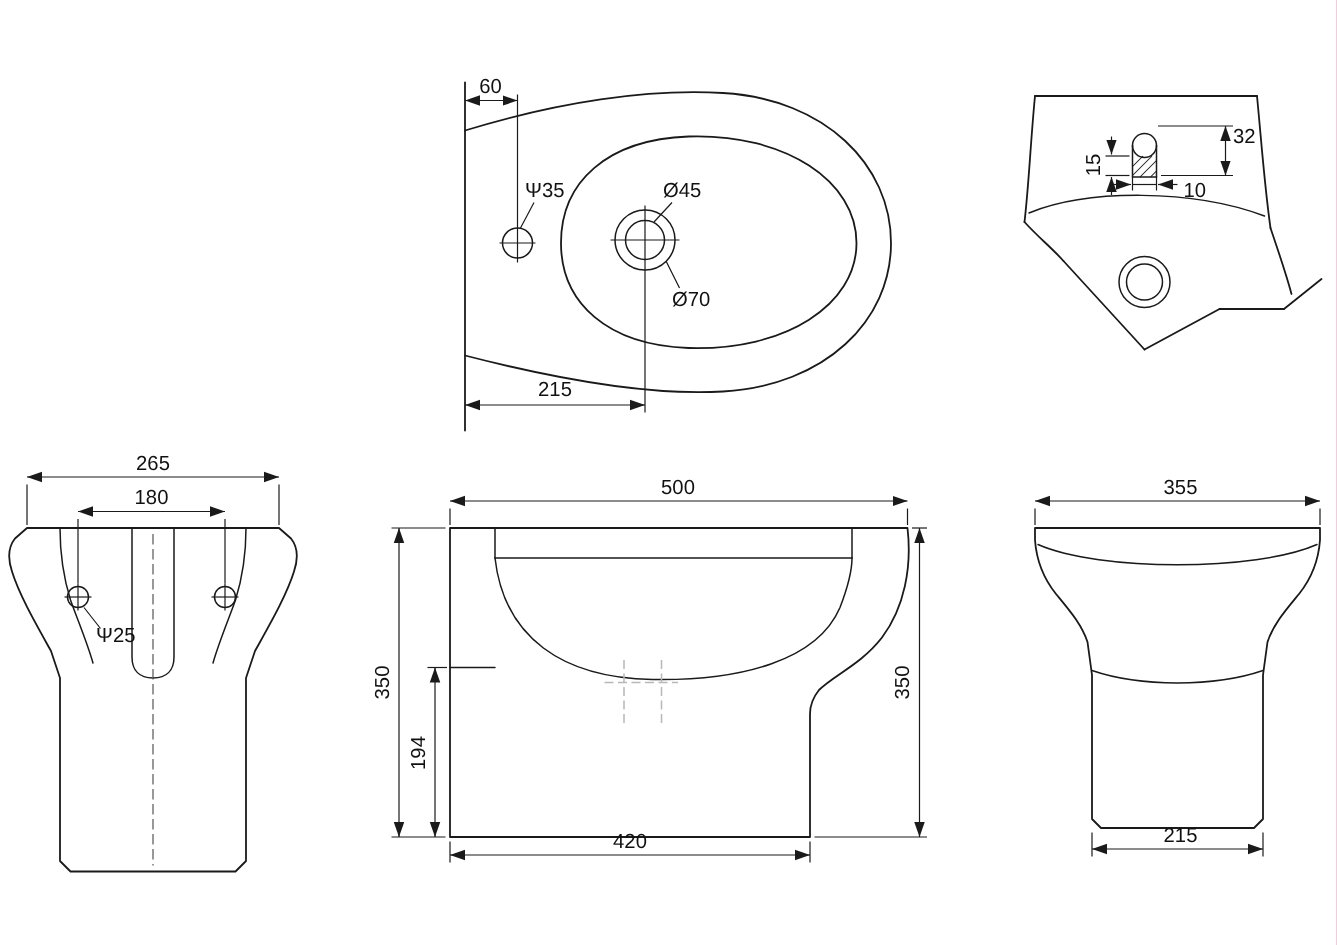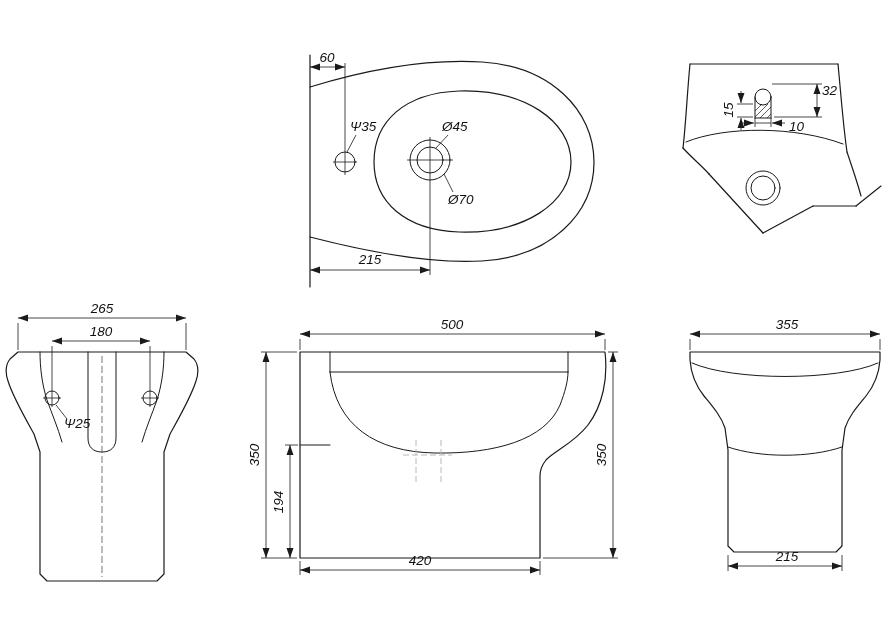--- a/index.html
+++ b/index.html
@@ -1,16 +1,16 @@
 <!DOCTYPE html>
 <html><head>
 <meta charset="utf-8">
 <style>
   html, body { margin: 0; padding: 0; background: #ffffff; }
-  .stage { position: relative; width: 891px; height: 630px; background: #be185d; overflow: hidden; font-style: italic; }
+  .stage { position: relative; width: 891px; height: 630px; background: #be185d; overflow: hidden; }
   svg text { font-family: "Liberation Sans", "DejaVu Sans", sans-serif; font-size: 13.5px; fill: #111111; }
   .out  { fill: none; stroke: #1a1a1a; stroke-width: 1.2; stroke-linejoin: round; stroke-linecap: round; }
   .inr  { fill: none; stroke: #1a1a1a; stroke-width: 1; stroke-linejoin: round; stroke-linecap: round; }
   .dim  { fill: none; stroke: #1a1a1a; stroke-width: 0.8; }
   .ctr  { fill: none; stroke: #555555; stroke-width: 0.8; stroke-dasharray: 7 3; }
   .hid  { fill: none; stroke: #b8b8b8; stroke-width: 1; stroke-dasharray: 6 3; }
   .hatch{ stroke: #1a1a1a; stroke-width: 0.7; }
 </style>
 </head>
 <body>

